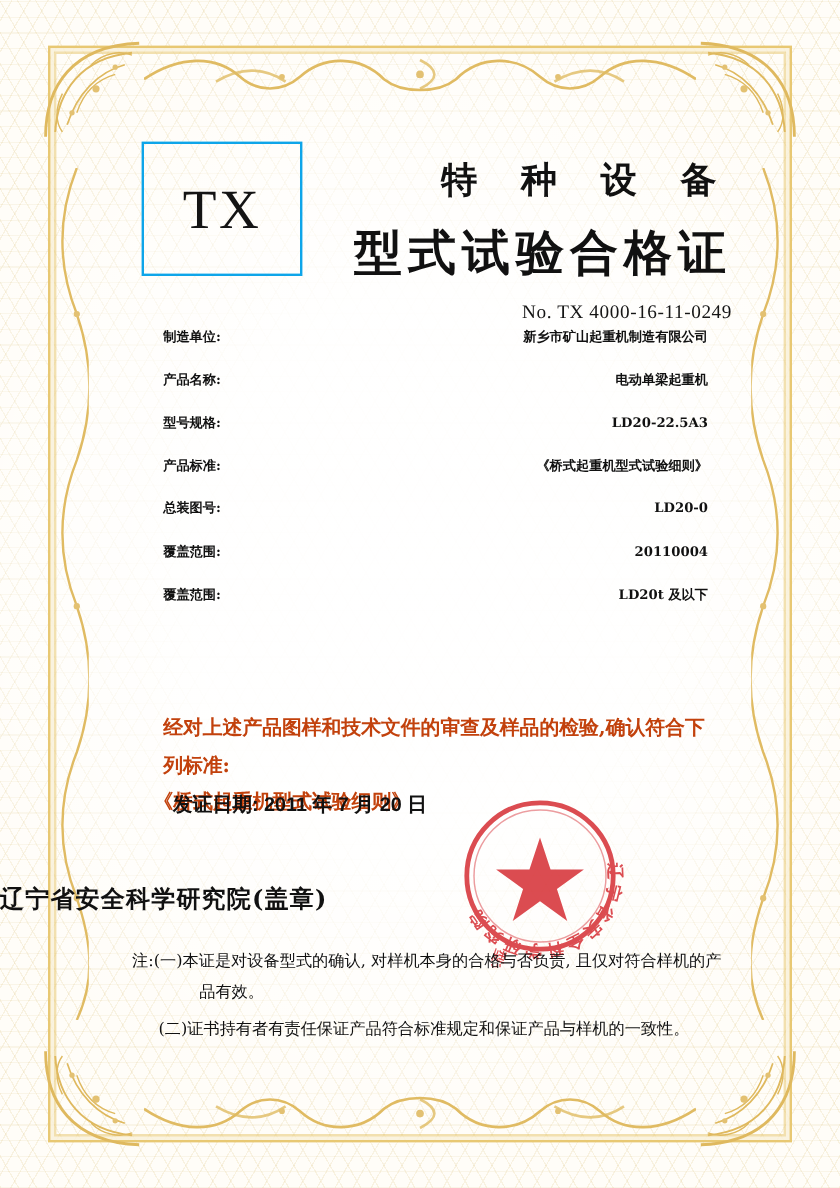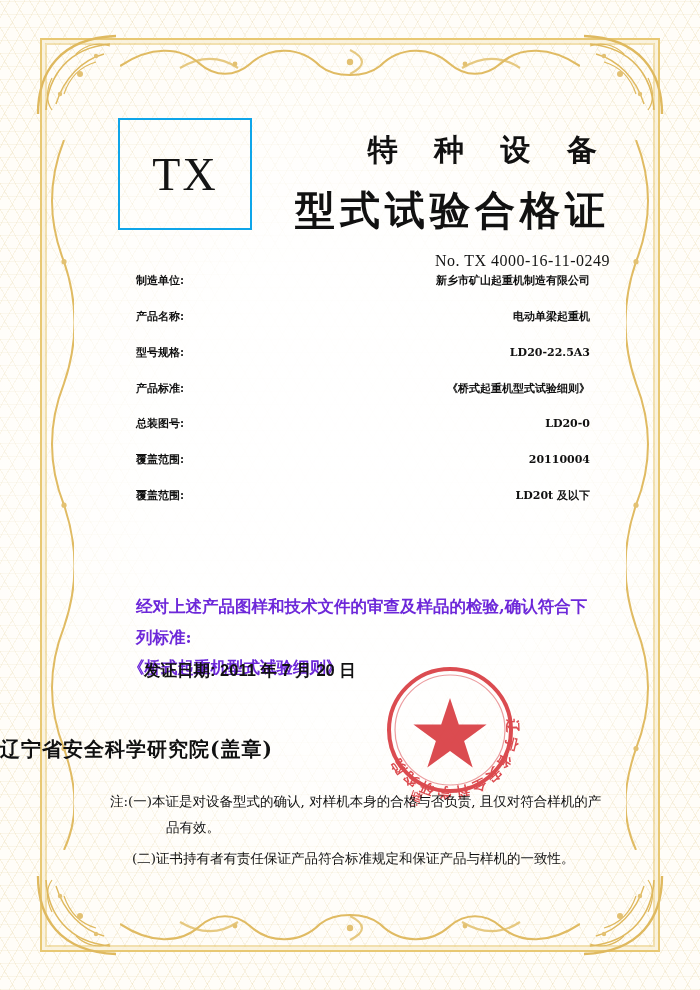--- a/index.html
+++ b/index.html
@@ -155,21 +155,21 @@
 
   .statement {
     position: absolute;
     left: 136px;
     right: 100px;
     top: 592px;
     font-family: "DejaVu Serif", "Liberation Serif", serif;
     font-size: 16.5px;
     font-weight: 700;
     line-height: 1.85;
-    color: #6d28d9;
+    color: #c2410c;
   }
   .statement .line2 { margin-left: -8px; }
 
   .issue-date {
     position: absolute;
     left: 144px;
     top: 660px;
     font-family: Liberation Sans, sans-serif;
     font-size: 16.5px;
     font-weight: 700;

